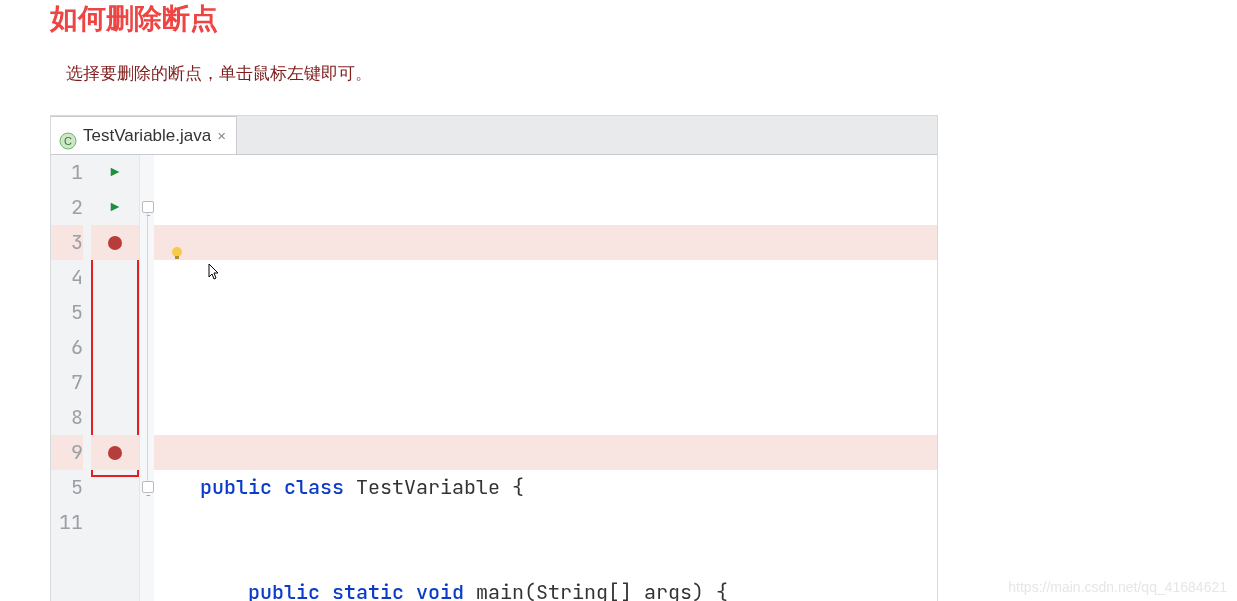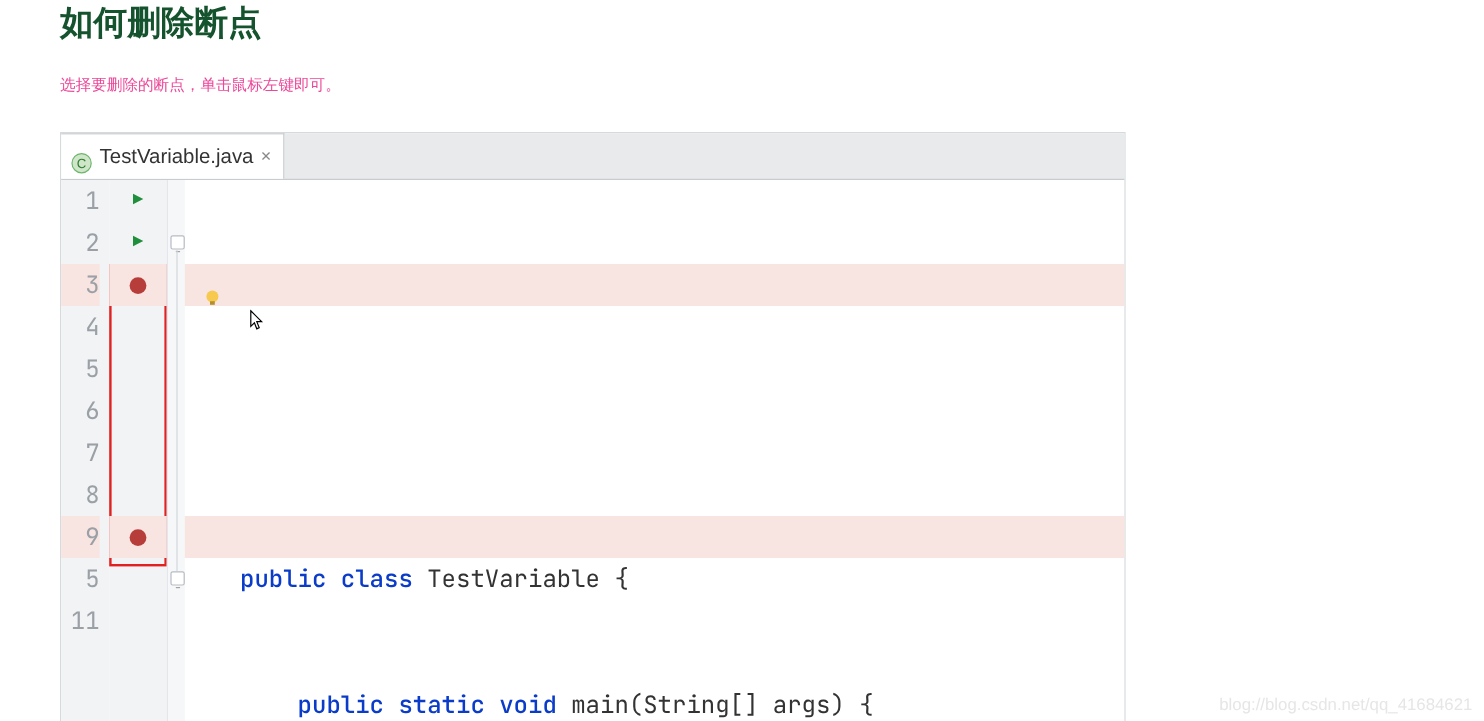--- a/index.html
+++ b/index.html
@@ -13,26 +13,26 @@
     width: 1237px;
     height: 601px;
     box-sizing: border-box;
     padding: 0 50px;
     position: relative;
   }
   h2.section-title {
     font-size: 28px;
     font-weight: 700;
     margin: 0 0 24px 0;
-    color: #14532d;
+    color: #ef4444;
   }
   p.instruction {
-    font-size: 13px;
-    margin: 0 0 30px 0;
-    color: #ec4899;
+    font-size: 17px;
+    margin: 0 0 30px 16px;
+    color: #7f1d1d;
   }
 
   .editor {
     width: 886px;
     border: 1px solid #d7dadd;
     background: #ffffff;
     font-family: "JetBrains Mono", Menlo, Consolas, monospace;
     font-size: 20px;
     line-height: 35px;
     position: relative;
@@ -276,14 +276,14 @@
         
         
         
         
         
         
       </div>
     </div>
   </div>
 
-  <div class="watermark">blog://blog.csdn.net/qq_41684621</div>
+  <div class="watermark">https://main.csdn.net/qq_41684621</div>
 </div>
 
 </body></html>

